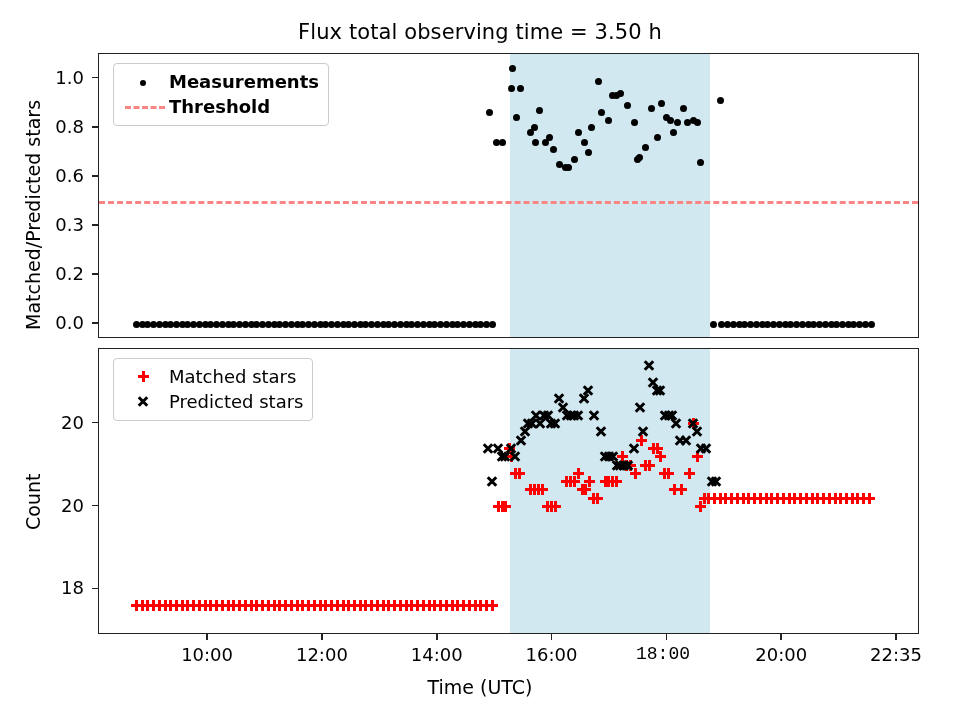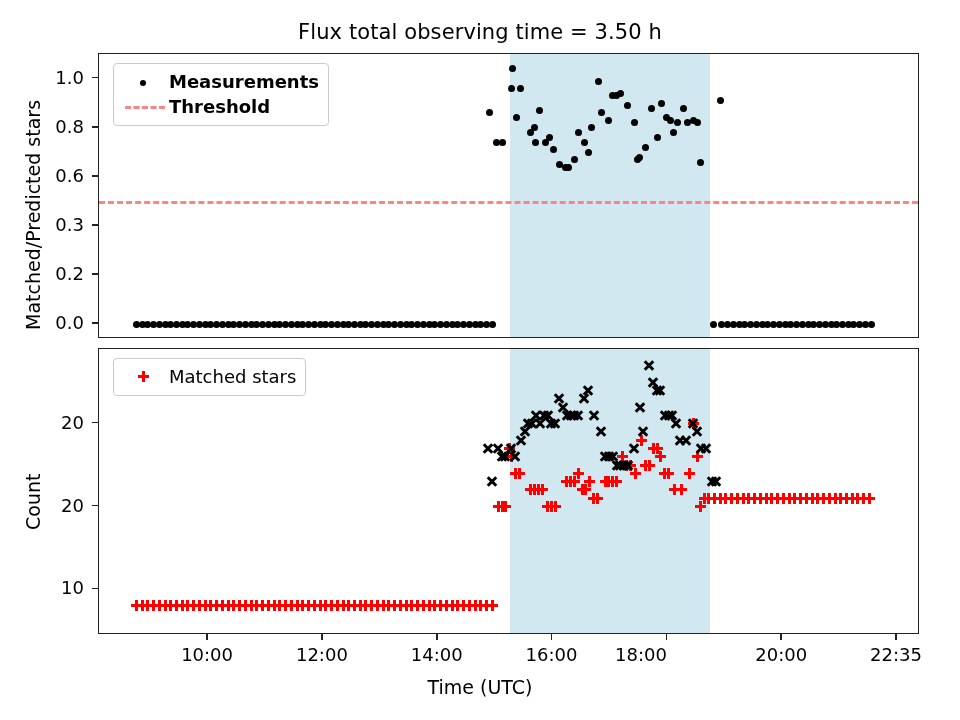--- a/index.html
+++ b/index.html
@@ -442,51 +442,57 @@
         <span class="cross" style="left: 613.166px; top: 132.638px;"></span>
         <span class="cross" style="left: 617.185px; top: 132.638px;"></span>
       </div>
     <div class="legend" id="legend-bottom">
       <div class="legend-row">
         <span class="legend-marker">
           <span class="plus red lm-plus"></span>
         </span>
         <span class="legend-text">Matched stars</span>
       </div>
+      <div class="legend-row">
+        <span class="legend-marker">
+          <span class="cross lm-cross"></span>
+        </span>
+        <span class="legend-text">Predicted stars</span>
+      </div>
     </div>
   </div>
 
   <div id="ticks">
       <div class="ytick-mark" style="left: 92px; top: 322.459px;"></div>
       <div class="ytick-label" style="left: 28px; top: 312.259px;">0.0</div>
       <div class="ytick-mark" style="left: 92px; top: 273.321px;"></div>
       <div class="ytick-label" style="left: 28px; top: 263.121px;">0.2</div>
       <div class="ytick-mark" style="left: 92px; top: 224.183px;"></div>
       <div class="ytick-label" style="left: 28px; top: 213.983px;">0.3</div>
       <div class="ytick-mark" style="left: 92px; top: 175.045px;"></div>
       <div class="ytick-label" style="left: 28px; top: 164.845px;">0.6</div>
       <div class="ytick-mark" style="left: 92px; top: 125.907px;"></div>
       <div class="ytick-label" style="left: 28px; top: 115.707px;">0.8</div>
       <div class="ytick-mark" style="left: 92px; top: 76.769px;"></div>
       <div class="ytick-label" style="left: 28px; top: 66.569px;">1.0</div>
       <div class="ytick-mark" style="left: 92px; top: 587.606px;"></div>
-      <div class="ytick-label" style="left: 28px; top: 577.406px;">10</div>
+      <div class="ytick-label" style="left: 28px; top: 577.406px;">18</div>
       <div class="ytick-mark" style="left: 92px; top: 504.707px;"></div>
       <div class="ytick-label" style="left: 28px; top: 494.507px;">20</div>
       <div class="ytick-mark" style="left: 92px; top: 421.809px;"></div>
       <div class="ytick-label" style="left: 28px; top: 411.609px;">20</div>
       <div class="xtick-mark" style="left: 206.284px; top: 634px;"></div>
       <div class="xtick-label" style="left: 167.084px; top: 644px;">10:00</div>
       <div class="xtick-mark" style="left: 321.109px; top: 634px;"></div>
       <div class="xtick-label" style="left: 281.909px; top: 644px;">12:00</div>
       <div class="xtick-mark" style="left: 435.934px; top: 634px;"></div>
       <div class="xtick-label" style="left: 396.734px; top: 644px;">14:00</div>
       <div class="xtick-mark" style="left: 550.759px; top: 634px;"></div>
       <div class="xtick-label" style="left: 511.559px; top: 644px;">16:00</div>
       <div class="xtick-mark" style="left: 665.585px; top: 634px;"></div>
-      <div class="xtick-label" style="left: 601px; top: 644px;">18:00</div>
+      <div class="xtick-label" style="left: 623px; top: 644px; font-family: Liberation Mono, monospace;">18:00</div>
       <div class="xtick-mark" style="left: 780.41px; top: 634px;"></div>
       <div class="xtick-label" style="left: 741.21px; top: 644px;">20:00</div>
       <div class="xtick-mark" style="left: 895.235px; top: 634px;"></div>
       <div class="xtick-label" style="left: 856.035px; top: 644px;">22:35</div>
     </div>
 
 </div>
 
 </body></html>

